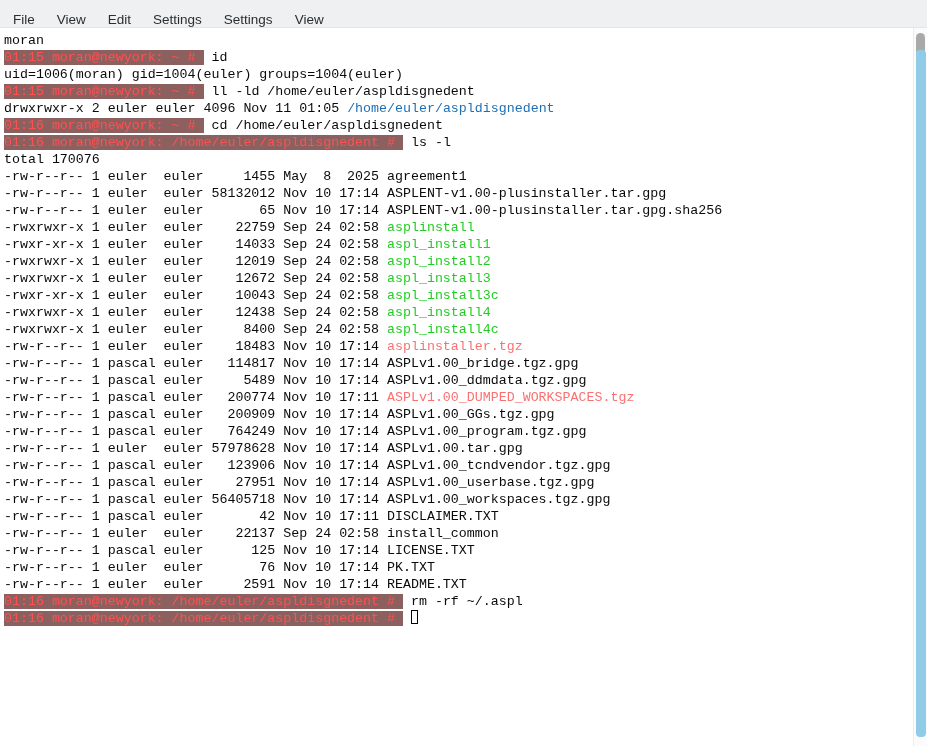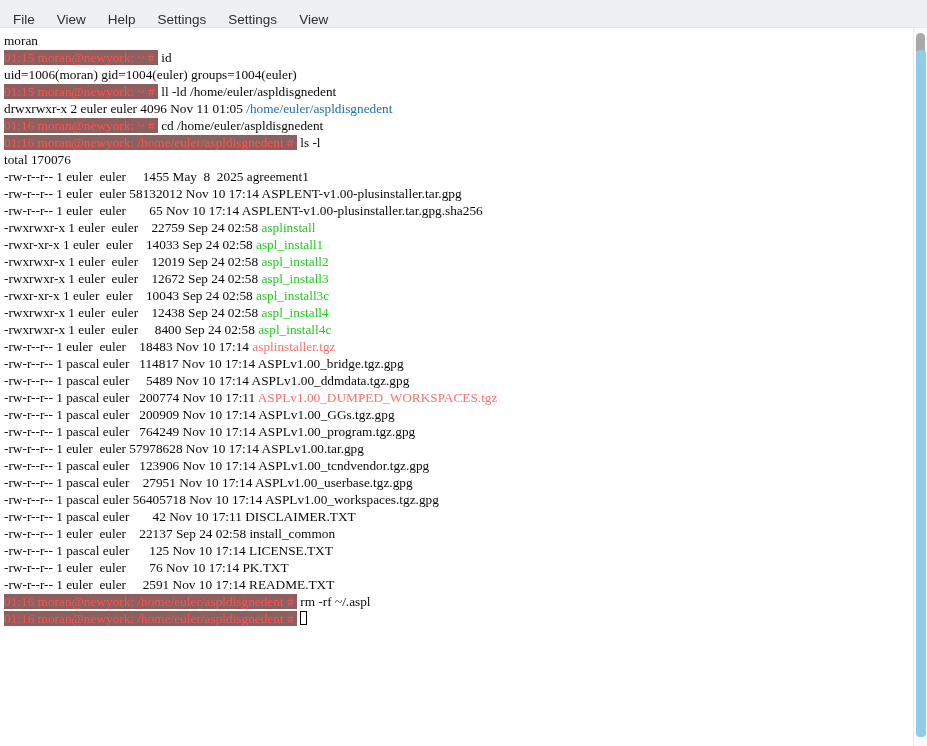--- a/index.html
+++ b/index.html
@@ -15,21 +15,21 @@
   .menu-item {
     font-size:13.5px; color:#2b2e31; padding:0 11px; height:16px;
     line-height:28px; cursor:default;
   }
   .menu-item:first-child { margin-left:2px; }
 
   
   .terminal {
     position:absolute; top:28px; left:0; right:14px; bottom:0;
     background:#ffffff; padding:4px 0 0 4px;
-    font-family:Liberation Serif, serif;
+    font-family:Liberation Mono, monospace;
     font-size:13.3px; line-height:17px; color:#0a0a0a;
     white-space:pre; overflow:hidden;
   }
   .tline { height:17px; }
   .cursor-box {
     display:inline-block; width:7px; height:14px;
     border:1px solid #000; background:#fff; vertical-align:-2px;
   }
 
   
@@ -45,21 +45,21 @@
     position:absolute; top:22px; left:2px; width:10px; height:687px;
     background:#90cbe8; border-radius:4px;
   }
 </style>
 </head>
 <body>
 
 <div class="menubar">
   <span class="menu-item">File</span>
   <span class="menu-item">View</span>
-  <span class="menu-item">Help</span>
+  <span class="menu-item">Edit</span>
   <span class="menu-item">Settings</span>
   <span class="menu-item">Settings</span>
   <span class="menu-item">View</span>
 </div>
 
 <div class="terminal" id="terminal"><div class="tline"><span style="color: rgb(10, 10, 10);">moran</span></div><div class="tline"><span style="color: rgb(255, 80, 80); background: rgb(141, 96, 96);">01:15 moran@newyork: ~ # </span><span style="color: rgb(10, 10, 10);"> id</span></div><div class="tline"><span style="color: rgb(10, 10, 10);">uid=1006(moran) gid=1004(euler) groups=1004(euler)</span></div><div class="tline"><span style="color: rgb(255, 80, 80); background: rgb(141, 96, 96);">01:15 moran@newyork: ~ # </span><span style="color: rgb(10, 10, 10);"> ll -ld /home/euler/aspldisgnedent</span></div><div class="tline"><span style="color: rgb(10, 10, 10);">drwxrwxr-x 2 euler euler 4096 Nov 11 01:05 </span><span style="color: rgb(29, 111, 181);">/home/euler/aspldisgnedent</span></div><div class="tline"><span style="color: rgb(255, 80, 80); background: rgb(141, 96, 96);">01:16 moran@newyork: ~ # </span><span style="color: rgb(10, 10, 10);"> cd /home/euler/aspldisgnedent</span></div><div class="tline"><span style="color: rgb(255, 80, 80); background: rgb(141, 96, 96);">01:16 moran@newyork: /home/euler/aspldisgnedent # </span><span style="color: rgb(10, 10, 10);"> ls -l</span></div><div class="tline"><span style="color: rgb(10, 10, 10);">total 170076</span></div><div class="tline"><span style="color: rgb(10, 10, 10);">-rw-r--r-- 1 euler  euler     1455 May  8  2025 </span><span style="color: rgb(10, 10, 10);">agreement1</span></div><div class="tline"><span style="color: rgb(10, 10, 10);">-rw-r--r-- 1 euler  euler 58132012 Nov 10 17:14 </span><span style="color: rgb(10, 10, 10);">ASPLENT-v1.00-plusinstaller.tar.gpg</span></div><div class="tline"><span style="color: rgb(10, 10, 10);">-rw-r--r-- 1 euler  euler       65 Nov 10 17:14 </span><span style="color: rgb(10, 10, 10);">ASPLENT-v1.00-plusinstaller.tar.gpg.sha256</span></div><div class="tline"><span style="color: rgb(10, 10, 10);">-rwxrwxr-x 1 euler  euler    22759 Sep 24 02:58 </span><span style="color: rgb(35, 204, 35);">asplinstall</span></div><div class="tline"><span style="color: rgb(10, 10, 10);">-rwxr-xr-x 1 euler  euler    14033 Sep 24 02:58 </span><span style="color: rgb(35, 204, 35);">aspl_install1</span></div><div class="tline"><span style="color: rgb(10, 10, 10);">-rwxrwxr-x 1 euler  euler    12019 Sep 24 02:58 </span><span style="color: rgb(35, 204, 35);">aspl_install2</span></div><div class="tline"><span style="color: rgb(10, 10, 10);">-rwxrwxr-x 1 euler  euler    12672 Sep 24 02:58 </span><span style="color: rgb(35, 204, 35);">aspl_install3</span></div><div class="tline"><span style="color: rgb(10, 10, 10);">-rwxr-xr-x 1 euler  euler    10043 Sep 24 02:58 </span><span style="color: rgb(35, 204, 35);">aspl_install3c</span></div><div class="tline"><span style="color: rgb(10, 10, 10);">-rwxrwxr-x 1 euler  euler    12438 Sep 24 02:58 </span><span style="color: rgb(35, 204, 35);">aspl_install4</span></div><div class="tline"><span style="color: rgb(10, 10, 10);">-rwxrwxr-x 1 euler  euler     8400 Sep 24 02:58 </span><span style="color: rgb(35, 204, 35);">aspl_install4c</span></div><div class="tline"><span style="color: rgb(10, 10, 10);">-rw-r--r-- 1 euler  euler    18483 Nov 10 17:14 </span><span style="color: rgb(250, 113, 113);">asplinstaller.tgz</span></div><div class="tline"><span style="color: rgb(10, 10, 10);">-rw-r--r-- 1 pascal euler   114817 Nov 10 17:14 </span><span style="color: rgb(10, 10, 10);">ASPLv1.00_bridge.tgz.gpg</span></div><div class="tline"><span style="color: rgb(10, 10, 10);">-rw-r--r-- 1 pascal euler     5489 Nov 10 17:14 </span><span style="color: rgb(10, 10, 10);">ASPLv1.00_ddmdata.tgz.gpg</span></div><div class="tline"><span style="color: rgb(10, 10, 10);">-rw-r--r-- 1 pascal euler   200774 Nov 10 17:11 </span><span style="color: rgb(250, 113, 113);">ASPLv1.00_DUMPED_WORKSPACES.tgz</span></div><div class="tline"><span style="color: rgb(10, 10, 10);">-rw-r--r-- 1 pascal euler   200909 Nov 10 17:14 </span><span style="color: rgb(10, 10, 10);">ASPLv1.00_GGs.tgz.gpg</span></div><div class="tline"><span style="color: rgb(10, 10, 10);">-rw-r--r-- 1 pascal euler   764249 Nov 10 17:14 </span><span style="color: rgb(10, 10, 10);">ASPLv1.00_program.tgz.gpg</span></div><div class="tline"><span style="color: rgb(10, 10, 10);">-rw-r--r-- 1 euler  euler 57978628 Nov 10 17:14 </span><span style="color: rgb(10, 10, 10);">ASPLv1.00.tar.gpg</span></div><div class="tline"><span style="color: rgb(10, 10, 10);">-rw-r--r-- 1 pascal euler   123906 Nov 10 17:14 </span><span style="color: rgb(10, 10, 10);">ASPLv1.00_tcndvendor.tgz.gpg</span></div><div class="tline"><span style="color: rgb(10, 10, 10);">-rw-r--r-- 1 pascal euler    27951 Nov 10 17:14 </span><span style="color: rgb(10, 10, 10);">ASPLv1.00_userbase.tgz.gpg</span></div><div class="tline"><span style="color: rgb(10, 10, 10);">-rw-r--r-- 1 pascal euler 56405718 Nov 10 17:14 </span><span style="color: rgb(10, 10, 10);">ASPLv1.00_workspaces.tgz.gpg</span></div><div class="tline"><span style="color: rgb(10, 10, 10);">-rw-r--r-- 1 pascal euler       42 Nov 10 17:11 </span><span style="color: rgb(10, 10, 10);">DISCLAIMER.TXT</span></div><div class="tline"><span style="color: rgb(10, 10, 10);">-rw-r--r-- 1 euler  euler    22137 Sep 24 02:58 </span><span style="color: rgb(10, 10, 10);">install_common</span></div><div class="tline"><span style="color: rgb(10, 10, 10);">-rw-r--r-- 1 pascal euler      125 Nov 10 17:14 </span><span style="color: rgb(10, 10, 10);">LICENSE.TXT</span></div><div class="tline"><span style="color: rgb(10, 10, 10);">-rw-r--r-- 1 euler  euler       76 Nov 10 17:14 </span><span style="color: rgb(10, 10, 10);">PK.TXT</span></div><div class="tline"><span style="color: rgb(10, 10, 10);">-rw-r--r-- 1 euler  euler     2591 Nov 10 17:14 </span><span style="color: rgb(10, 10, 10);">README.TXT</span></div><div class="tline"><span style="color: rgb(255, 80, 80); background: rgb(141, 96, 96);">01:16 moran@newyork: /home/euler/aspldisgnedent # </span><span style="color: rgb(10, 10, 10);"> rm -rf ~/.aspl</span></div><div class="tline"><span style="color: rgb(255, 80, 80); background: rgb(141, 96, 96);">01:16 moran@newyork: /home/euler/aspldisgnedent # </span><span style="color: rgb(10, 10, 10);"> </span><span class="cursor-box"></span></div></div>
 
 <div class="scrollbar">
   <div class="sb-thumb-gray"></div>
   <div class="sb-thumb-blue"></div>

